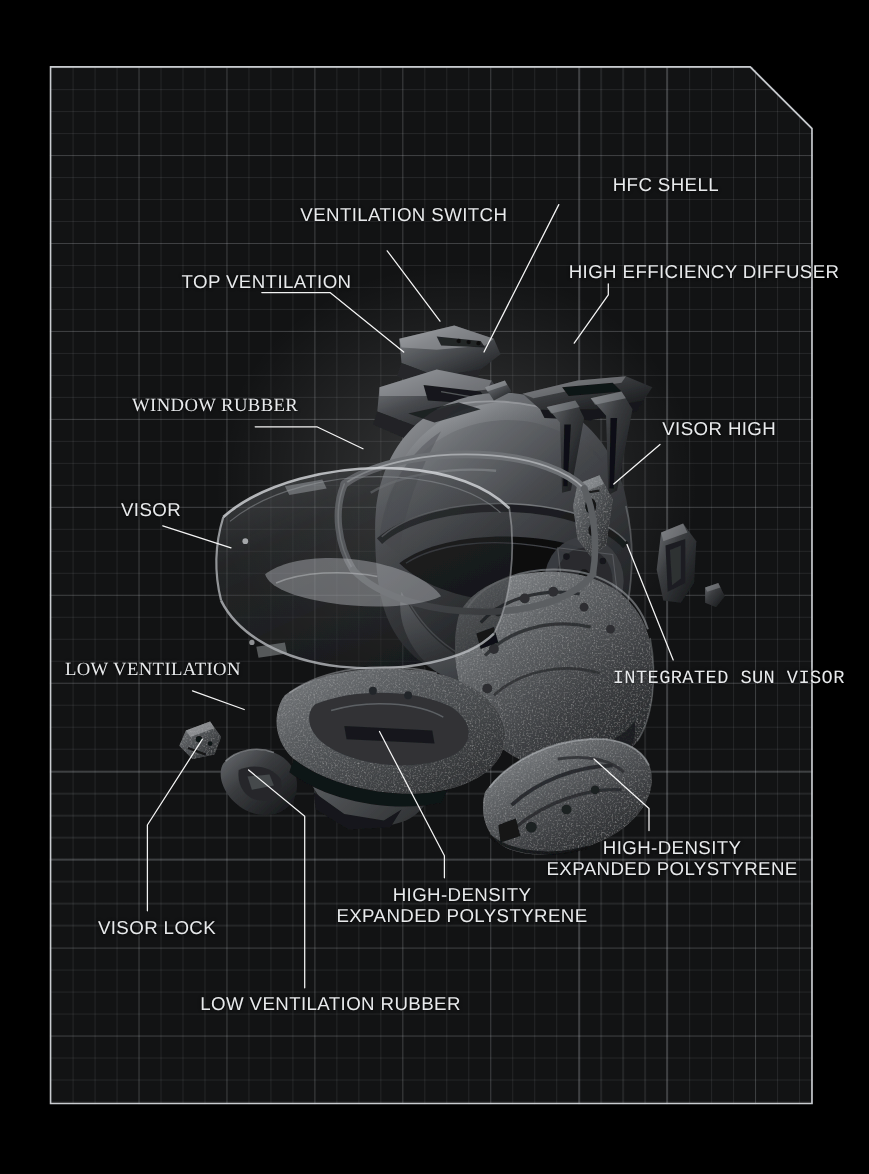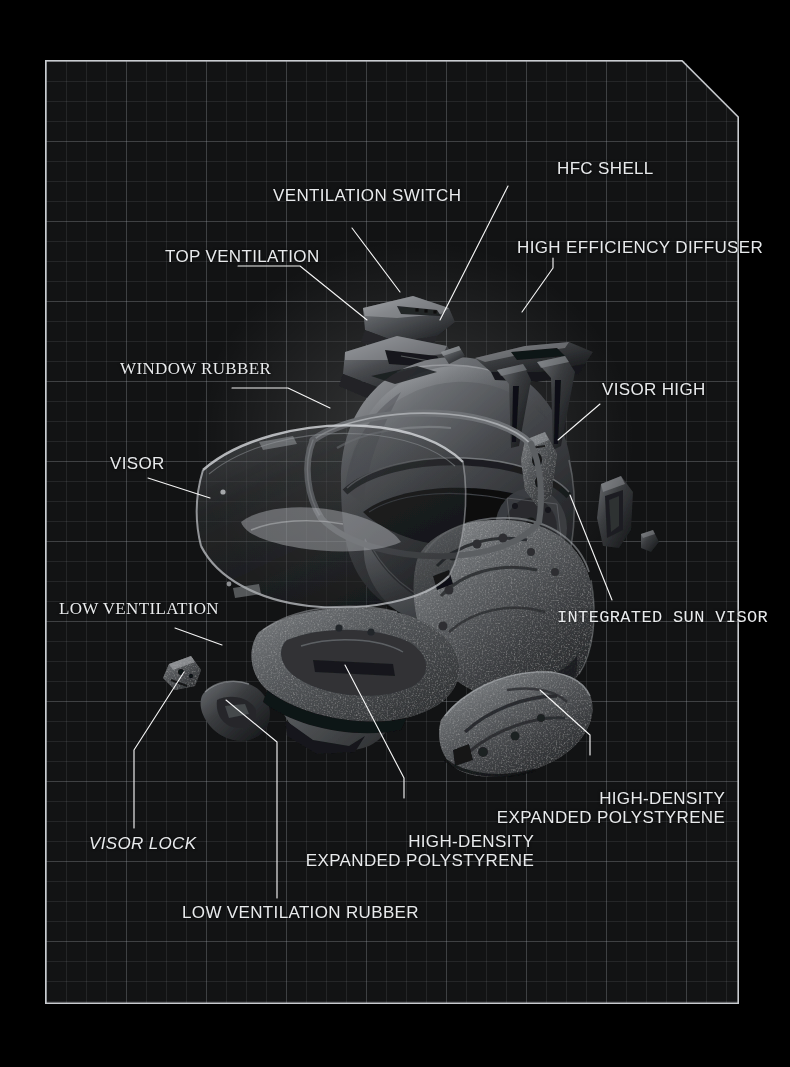--- a/index.html
+++ b/index.html
@@ -79,21 +79,21 @@
   .label {
     position: absolute;
     color: #e8eaec;
     font-family: "Liberation Sans", sans-serif;
     font-size: 17px;
     letter-spacing: 0.35px;
     white-space: pre;
     line-height: 19px;
     text-shadow: 0 0 3px rgba(0,0,0,0.85);
   }
-  .label.center { text-align: right; transform: translateX(-50%); margin-top: 28px; }
+  .label.center { text-align: center; transform: translateX(-50%); }
   .label.left   { text-align: left; }
 </style>
 </head>
 <body>
 
 <div id="stage">
 
   <div class="frame-panel"></div>
 
   <div id="art">
@@ -494,17 +494,17 @@
       <div class="label left" style="left: 273px; top: 186px;"><div>VENTILATION SWITCH</div></div>
       <div class="label left" style="left: 517px; top: 238px; text-align: center;"><div>HIGH EFFICIENCY DIFFUSER</div></div>
       <div class="label left" style="left: 119px; top: 247px; margin-left: 46px;"><div>TOP VENTILATION</div></div>
       <div class="label left" style="left: 120px; top: 359px; font-family: Liberation Serif, serif;"><div>WINDOW RUBBER</div></div>
       <div class="label left" style="left: 602px; top: 380px;"><div>VISOR HIGH</div></div>
       <div class="label left" style="left: 110px; top: 454px;"><div>VISOR</div></div>
       <div class="label left" style="left: 59px; top: 599px; font-family: Liberation Serif, serif;"><div>LOW VENTILATION</div></div>
       <div class="label left" style="left: 557px; top: 608px; font-family: Liberation Mono, monospace;"><div>INTEGRATED SUN VISOR</div></div>
       <div class="label center" style="left: 611px; top: 761px;"><div>HIGH-DENSITY</div><div>EXPANDED POLYSTYRENE</div></div>
       <div class="label center" style="left: 420px; top: 804px;"><div>HIGH-DENSITY</div><div>EXPANDED POLYSTYRENE</div></div>
-      <div class="label left" style="left: 89px; top: 834px; font-style: italic;"><div>VISOR LOCK</div></div>
+      <div class="label left" style="left: 89px; top: 834px;"><div>VISOR LOCK</div></div>
       <div class="label left" style="left: 182px; top: 903px;"><div>LOW VENTILATION RUBBER</div></div>
     </div>
 
 </div>
 
 </body></html>

